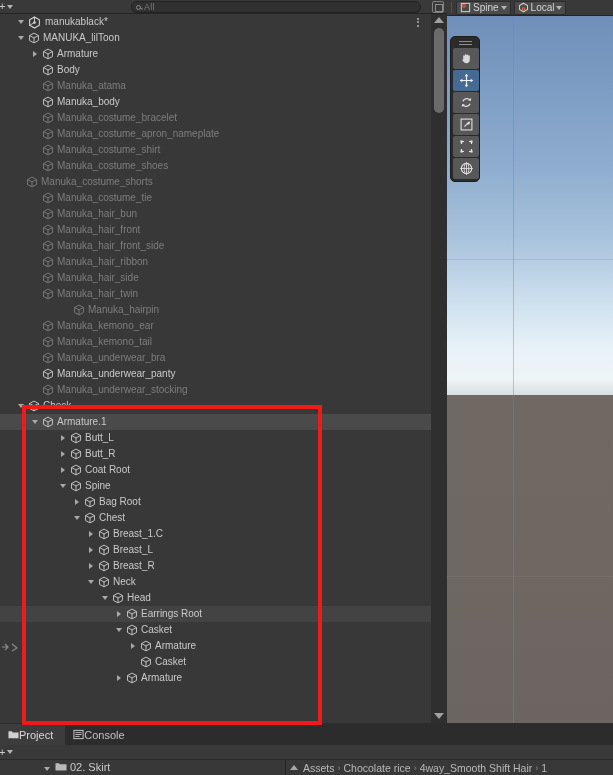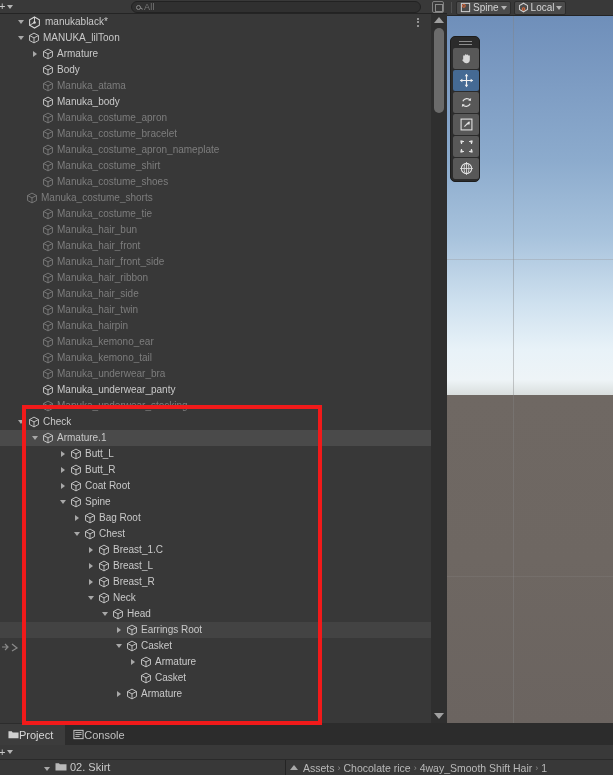--- a/index.html
+++ b/index.html
@@ -332,30 +332,20 @@
             <span class="lbl">Manuka_body</span>
           </div>
           <div class="row dim" style="padding-left: 30px;">
             <span class="twisty"></span>
             <span class="cube-ico">
               <svg viewBox="0 0 14 14" width="12" height="12">
                 <path d="M7 1.3 L12.2 4.1 L12.2 9.9 L7 12.7 L1.8 9.9 L1.8 4.1 Z" fill="none" stroke="#c8c8c8" stroke-width="1.1"></path>
                 <path d="M1.8 4.1 L7 6.9 L12.2 4.1 M7 6.9 L7 12.7" fill="none" stroke="#c8c8c8" stroke-width="1.1"></path>
               </svg>
             </span>
-            <span class="lbl">Manuka_costume_apron</span>
-          </div>
-          <div class="row dim" style="padding-left: 30px;">
-            <span class="twisty"></span>
-            <span class="cube-ico">
-              <svg viewBox="0 0 14 14" width="12" height="12">
-                <path d="M7 1.3 L12.2 4.1 L12.2 9.9 L7 12.7 L1.8 9.9 L1.8 4.1 Z" fill="none" stroke="#c8c8c8" stroke-width="1.1"></path>
-                <path d="M1.8 4.1 L7 6.9 L12.2 4.1 M7 6.9 L7 12.7" fill="none" stroke="#c8c8c8" stroke-width="1.1"></path>
-              </svg>
-            </span>
             <span class="lbl">Manuka_costume_bracelet</span>
           </div>
           <div class="row dim" style="padding-left: 30px;">
             <span class="twisty"></span>
             <span class="cube-ico">
               <svg viewBox="0 0 14 14" width="12" height="12">
                 <path d="M7 1.3 L12.2 4.1 L12.2 9.9 L7 12.7 L1.8 9.9 L1.8 4.1 Z" fill="none" stroke="#c8c8c8" stroke-width="1.1"></path>
                 <path d="M1.8 4.1 L7 6.9 L12.2 4.1 M7 6.9 L7 12.7" fill="none" stroke="#c8c8c8" stroke-width="1.1"></path>
               </svg>
             </span>
@@ -454,21 +444,21 @@
           <div class="row dim" style="padding-left: 30px;">
             <span class="twisty"></span>
             <span class="cube-ico">
               <svg viewBox="0 0 14 14" width="12" height="12">
                 <path d="M7 1.3 L12.2 4.1 L12.2 9.9 L7 12.7 L1.8 9.9 L1.8 4.1 Z" fill="none" stroke="#c8c8c8" stroke-width="1.1"></path>
                 <path d="M1.8 4.1 L7 6.9 L12.2 4.1 M7 6.9 L7 12.7" fill="none" stroke="#c8c8c8" stroke-width="1.1"></path>
               </svg>
             </span>
             <span class="lbl">Manuka_hair_twin</span>
           </div>
-          <div class="row dim" style="padding-left: 30px;">
+          <div class="row dim" style="padding-left: 30px; margin-left: 31px;">
             <span class="twisty"></span>
             <span class="cube-ico">
               <svg viewBox="0 0 14 14" width="12" height="12">
                 <path d="M7 1.3 L12.2 4.1 L12.2 9.9 L7 12.7 L1.8 9.9 L1.8 4.1 Z" fill="none" stroke="#c8c8c8" stroke-width="1.1"></path>
                 <path d="M1.8 4.1 L7 6.9 L12.2 4.1 M7 6.9 L7 12.7" fill="none" stroke="#c8c8c8" stroke-width="1.1"></path>
               </svg>
             </span>
             <span class="lbl">Manuka_hairpin</span>
           </div>
           <div class="row dim" style="padding-left: 30px;">

